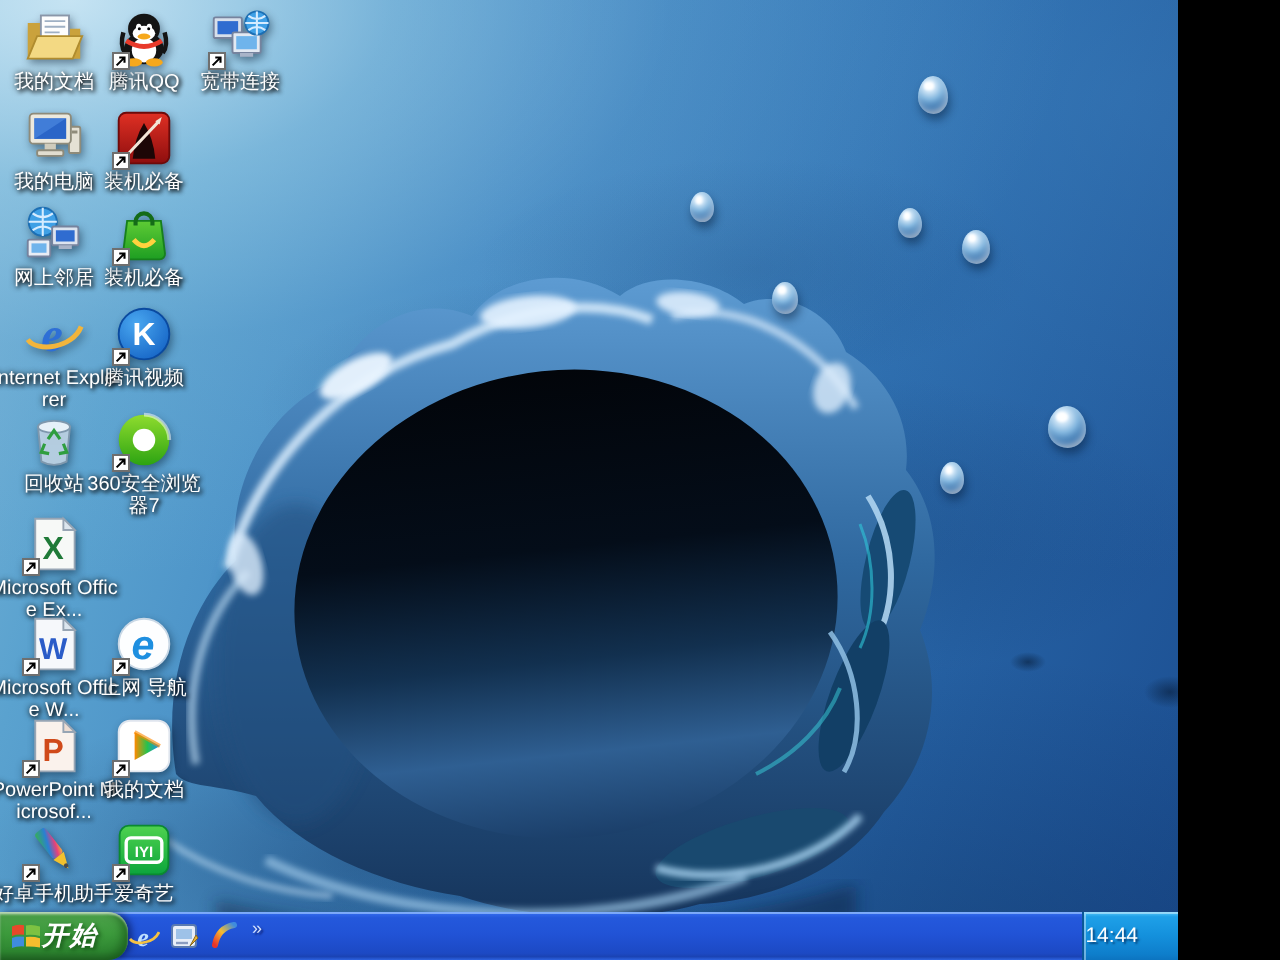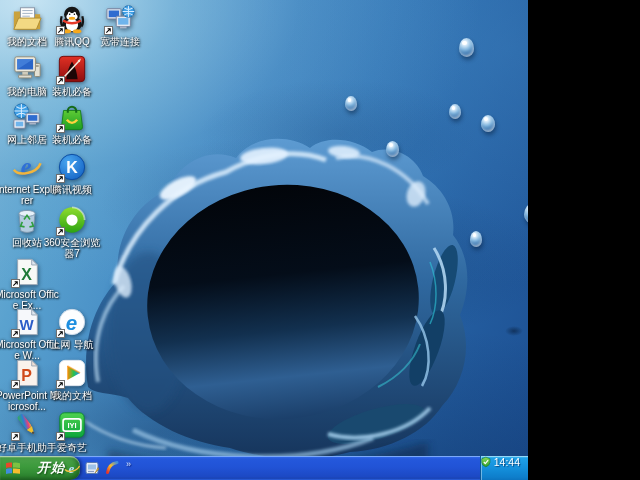--- a/index.html
+++ b/index.html
@@ -1,16 +1,16 @@
 <!DOCTYPE html>
 <html><head>
 <meta charset="utf-8">
 <style>
   html,body{margin:0;padding:0;background:#000;}
-  #screen{position:relative;width:528px;height:480px;overflow:hidden;
+  #screen{position:relative;width:589px;height:480px;overflow:hidden;
     font-family:"Liberation Sans",sans-serif;user-select:none;}
   .abs{position:absolute;}
 
   
   .wall{position:absolute;inset:0;
     background:
       radial-gradient(170% 120% at 6% 0%, rgba(218,240,250,.8) 0%, rgba(160,208,232,.5) 16%, rgba(120,178,216,.25) 30%, rgba(120,178,216,0) 50%),
       radial-gradient(120% 90% at 96% 10%, rgba(70,140,200,.35) 0%, rgba(70,140,200,0) 55%),
       radial-gradient(110% 85% at 80% 115%, rgba(8,38,84,.5) 0%, rgba(8,38,84,0) 55%),
       linear-gradient(108deg,#7cb6d8 0%,#5aa2cf 16%,#4288c3 38%,#3174b4 58%,#2560a2 78%,#1c4f92 100%);}
@@ -36,33 +36,33 @@
     text-shadow:1px 1px 2px #000,0 0 3px rgba(0,0,0,.8);word-break:break-all;}
   .sc{position:absolute;left:-1px;bottom:-1px;width:9px;height:9px;background:#fff;
     border:1px solid #6f6f6f;box-sizing:border-box;}
   .sc svg{width:7px;height:7px;display:block;margin:0 auto;}
 
   
   .taskbar{position:absolute;left:0;right:0;bottom:0;height:24px;
     background:linear-gradient(180deg,#4a86f0 0%,#2f66e8 5%,#2458dc 12%,#2153d6 46%,#1c49c4 86%,#1a43b4 93%,#2c62e0 100%);
     box-shadow:inset 0 1px 0 rgba(150,190,255,.7);z-index:50;}
   .start-btn{position:absolute;left:0;top:0;height:24px;display:flex;align-items:center;
-    gap:16px;padding:0 15px 0 5px;border-radius:0 10px 10px 0;cursor:pointer;
+    gap:0;padding:0 15px 0 5px;border-radius:0 10px 10px 0;cursor:pointer;
     background:linear-gradient(180deg,#8cc883 0%,#4aa048 10%,#3c9a3c 45%,#2e8631 82%,#266f2a 100%);
     box-shadow:inset 0 1px 1px rgba(255,255,255,.5), inset -3px -1px 5px rgba(15,70,15,.55), 2px 0 3px rgba(0,10,60,.5);}
   .start-label{color:#fff;font-size:13px;font-weight:bold;font-style:italic;
     text-shadow:1px 1px 2px rgba(10,60,10,.8);letter-spacing:1px;}
   .ql{position:absolute;left:64px;top:0;height:24px;display:flex;align-items:center;gap:4px;}
   .qli{width:16px;height:16px;cursor:pointer;}
   .qli svg{width:16px;height:16px;display:block;}
   .qlchev{color:#d6e4ff;font-size:9px;line-height:9px;align-self:flex-start;
     margin:4px 0 0 2px;cursor:pointer;text-shadow:1px 1px 1px rgba(0,0,60,.6);}
   .tb-printer{position:absolute;left:567px;top:6px;width:17px;height:12px;cursor:pointer;}
-  .tray{position:absolute;right:0;top:0;width:48px;height:24px;display:flex;
-    justify-content:flex-end;gap:3px;padding-right:8px;box-sizing:border-box;
+  .tray{position:absolute;right:0;top:0;width:48px;height:24px;display:flex;align-items:center;
+    justify-content:flex-end;gap:3px;padding-right:20px;box-sizing:border-box;
     border-left:1px solid #0a5898;
     background:linear-gradient(180deg,#56c6f8 0%,#1ea0e8 10%,#1490dc 50%,#0e7ecb 88%,#0c74c0 100%);
     box-shadow:inset 1px 1px 0 rgba(255,255,255,.4);}
   .clock{color:#fff;font-size:10.5px;text-shadow:1px 1px 1px rgba(0,40,90,.7);cursor:pointer;}
   .tray-ic{width:12px;height:12px;cursor:pointer;}
 </style>
 </head>
 <body>
 
 <div id="screen">

